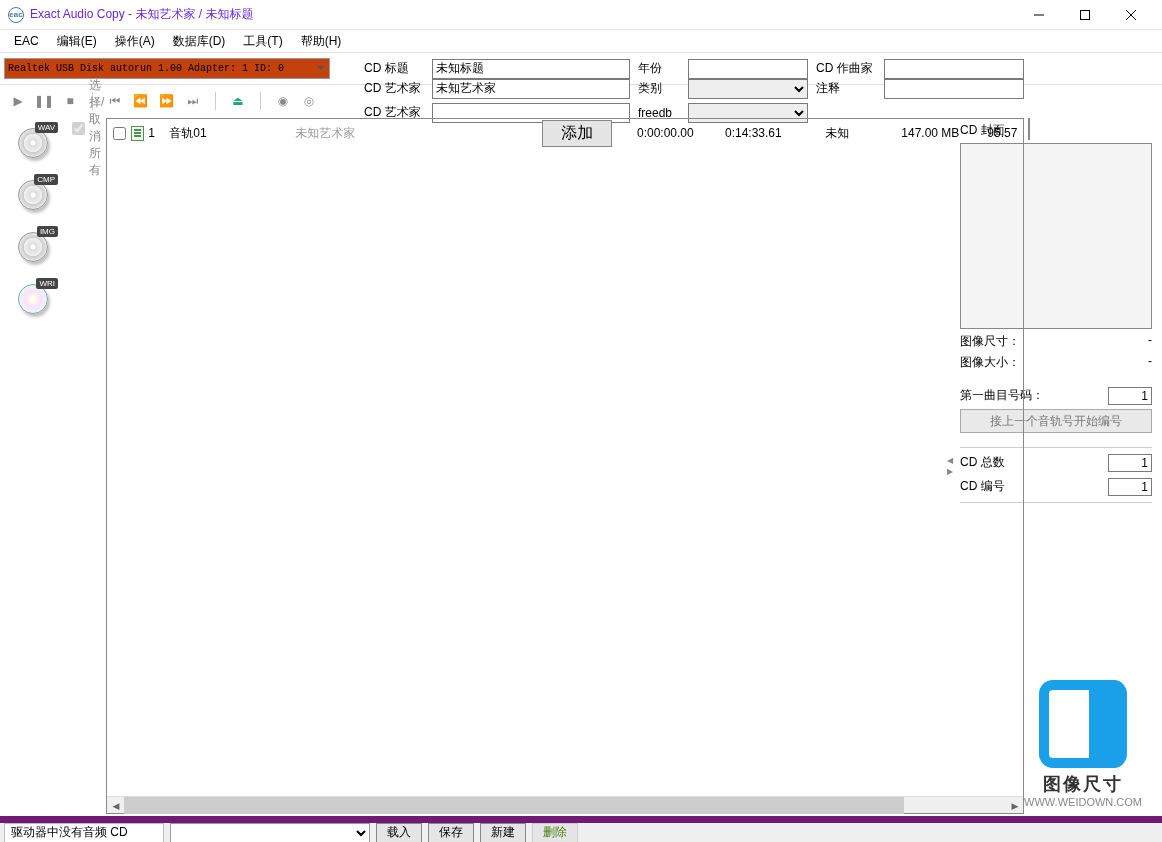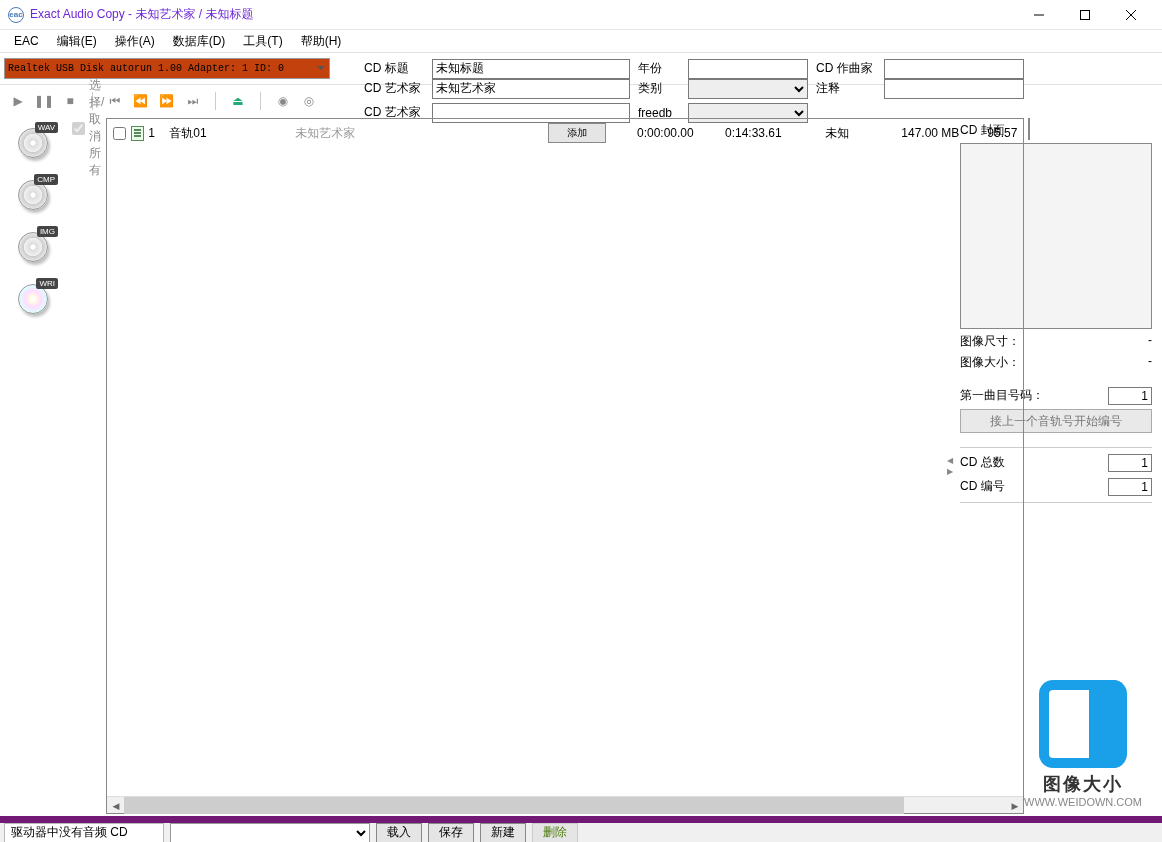--- a/index.html
+++ b/index.html
@@ -31,21 +31,21 @@
 .select-all-row input[type=checkbox]{ accent-color: #ccc; }
 .table-wrap { flex: 1; border: 1px solid #888; margin: 2px; display: flex; flex-direction: column; min-height: 0; position: relative;}
 .thead { display: flex; background: #fff; border-bottom: 1px solid #d0d0d0; height: 24px; align-items: center;}
 .th { padding: 0 6px; font-size: 12px; border-right: 1px solid #e0e0e0; height: 100%; display: flex; align-items: center; overflow: hidden; white-space: nowrap;}
 .tbody { flex: 1; overflow: auto; }
 .tr { display: flex; height: 28px; align-items: center; }
 .td { padding: 0 6px; font-size: 12px; height: 100%; display: flex; align-items: center; overflow: hidden; white-space: nowrap;}
 .td .chk { margin-right: 3px; }
 .td.center { justify-content: center; }
 .td.right { justify-content: flex-end; }
-.add-btn { border: 1px solid #888; background: #e5e5e5; padding: 2px 18px; font-size: 10px; cursor: default;}
+.add-btn { border: 1px solid #888; background: #e5e5e5; padding: 2px 18px; font-size: 16px; cursor: default;}
 .artist-dim { color: #999; }
 .hscroll { height: 17px; background: #f0f0f0; border-top: 1px solid #ddd; position: relative;}
 .hscroll .thumb { position: absolute; left: 17px; top: 0; height: 17px; width: 780px; background: #cdcdcd;}
 .hscroll .arr { position: absolute; top:0; width:17px; height:17px; display:flex; align-items:center; justify-content:center; color:#666; font-size:9px;}
 .hscroll .arr.left{left:0;} .hscroll .arr.right{right:0;}
 .progress-row { height: 22px; border: 1px solid #888; margin: 2px; background: #fff;}
 .right-panel { width: 208px; padding: 6px 10px 4px 6px; display: flex; flex-direction: column; gap: 4px;}
 .panel-label { font-size: 12px; color: #000; }
 .cover-box { border: 1px solid #888; background: #f4f4f4; height: 186px; width: 100%;}
 .kv-row { display: flex; justify-content: space-between; font-size: 12px;}
@@ -244,15 +244,15 @@
   <div class="status-text">驱动器中没有音频 CD</div>
   <select class="status-select"><option></option></select>
   <div class="sbtn">载入</div>
   <div class="sbtn">保存</div>
   <div class="sbtn">新建</div>
   <div class="sbtn disabled">删除</div>
 </div>
 
 <div class="watermark">
   <div class="logo"></div>
-  <div class="cn">图像大小</div>
+  <div class="cn">图像尺寸</div>
   <div class="url">WWW.WEIDOWN.COM</div>
 </div>
 
 </body></html>

